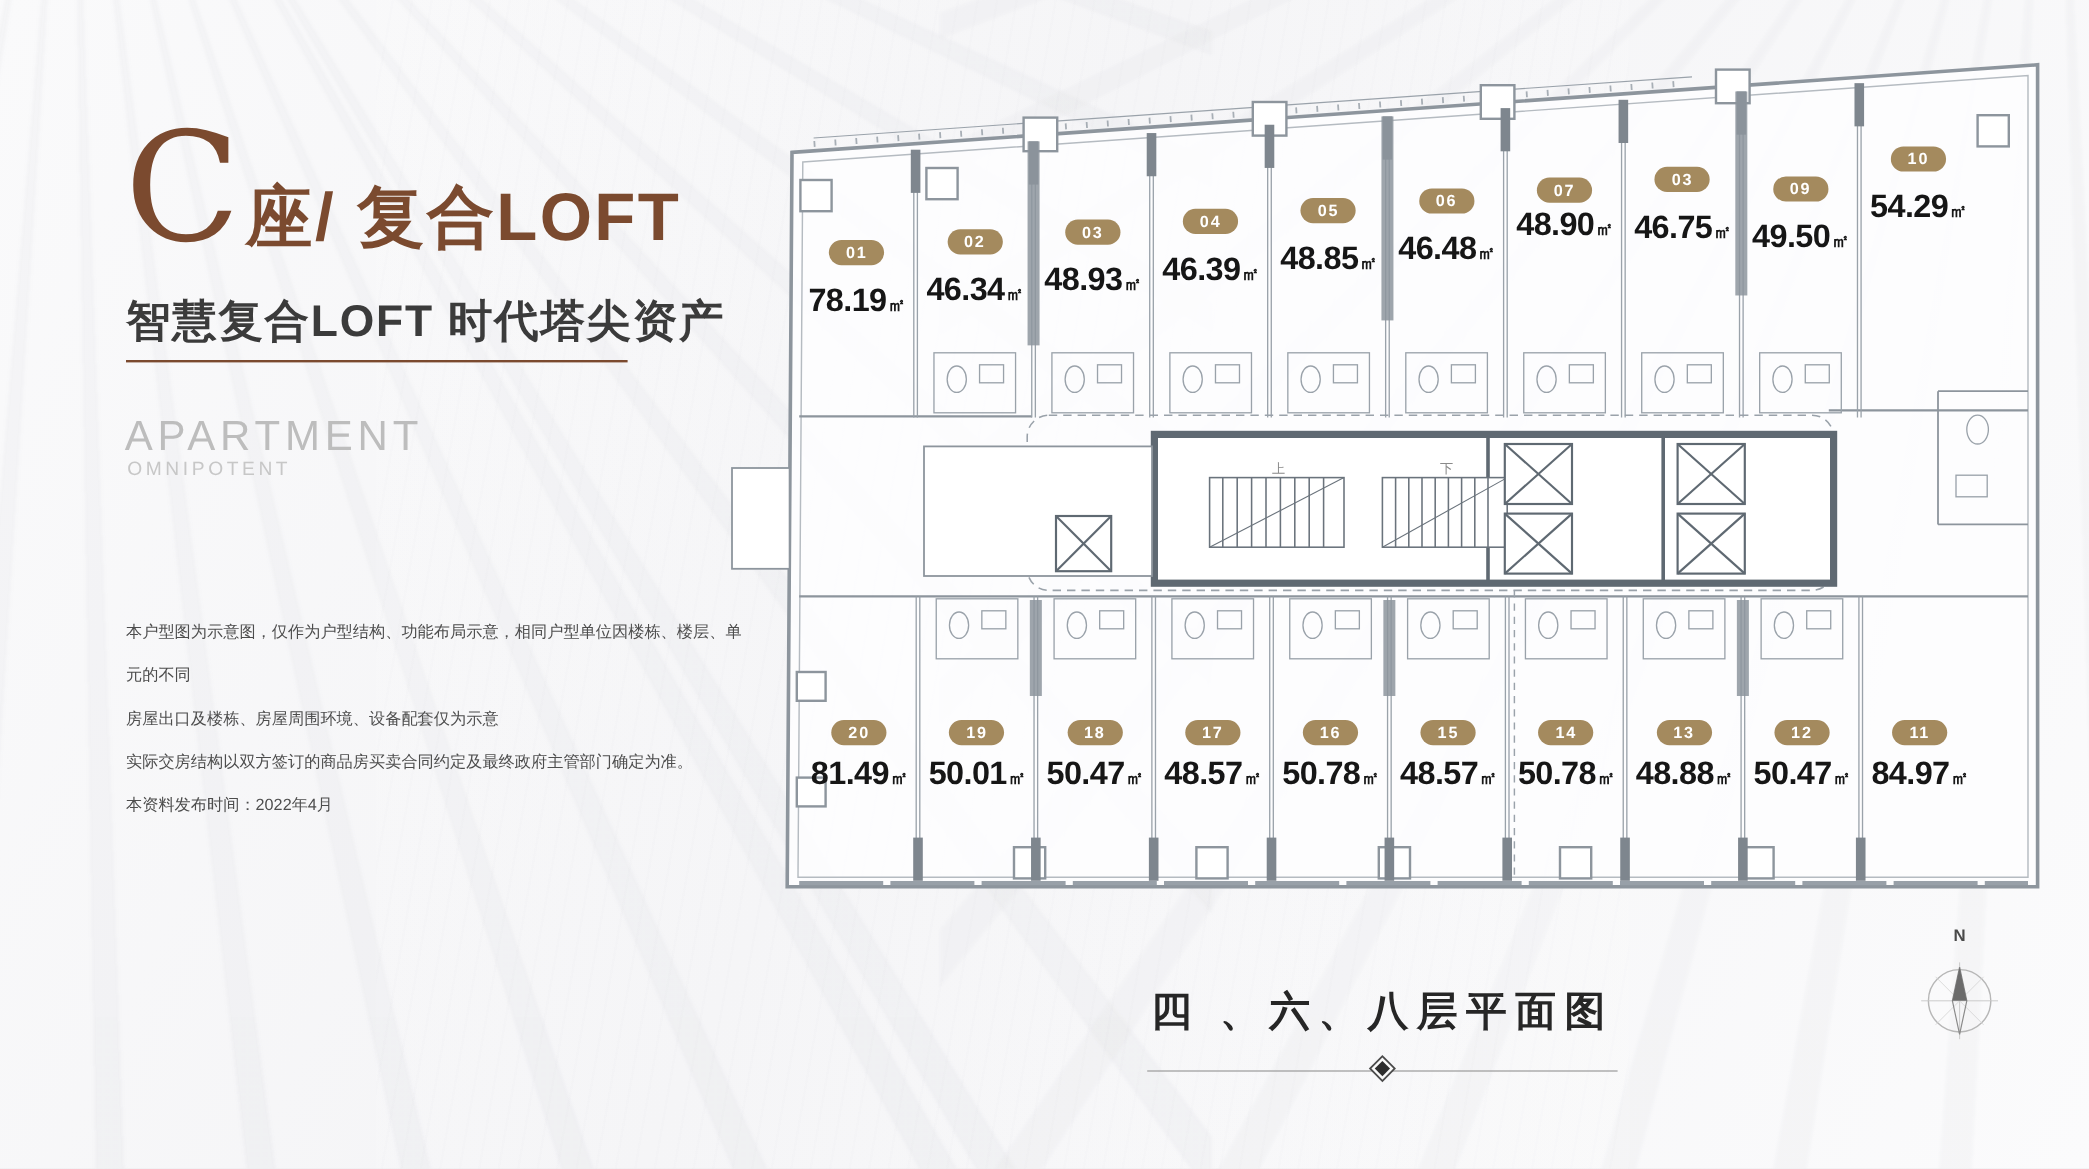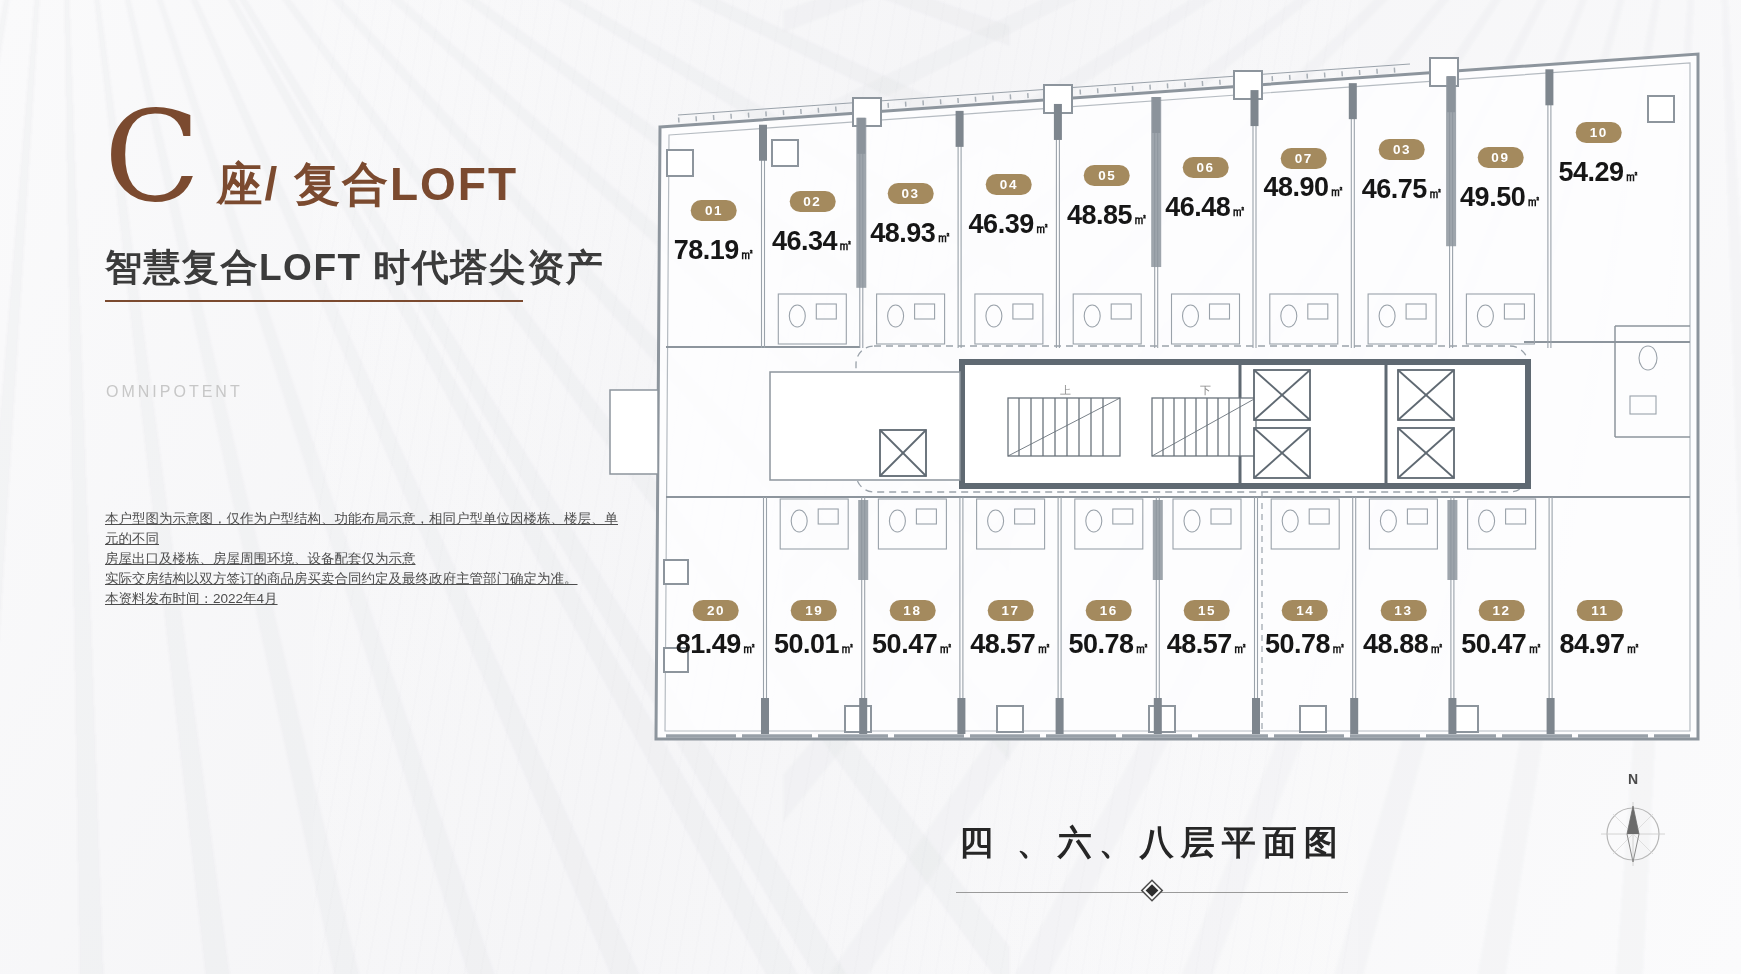--- a/index.html
+++ b/index.html
@@ -18,26 +18,26 @@
   .rays-b { right:-10%; top:-40%; width:65%; height:170%;
     background:repeating-conic-gradient(from 195deg at 82% 4%, rgba(185,188,196,.15) 0 1.2deg, rgba(255,255,255,0) 1.2deg 6deg);
     filter:blur(1.2px); opacity:.5; }
   .rays-c { left:18%; top:-10%; width:60%; height:120%;
     background:repeating-linear-gradient(100deg, rgba(255,255,255,.5) 0 14px, rgba(228,228,233,.25) 14px 16px);
     opacity:.18; }
 
   
   .brand-title { position:absolute; left:104px; top:94px; display:flex; align-items:baseline; color:var(--accent,#7b4a2f); }
   .brand-letter { font-family:"DejaVu Serif", serif; font-size:126px; line-height:1; font-weight:400; }
-  .brand-rest { font-size:46px; font-weight:600; letter-spacing:2px; margin-left:16px; }
+  .brand-rest { font-size:56px; font-weight:600; letter-spacing:2px; margin-left:4px; }
   .brand-tagline { position:absolute; left:105px; top:243px; font-size:37px; font-weight:600; color:#3b3b3b; letter-spacing:1.5px; }
   .accent-divider { position:absolute; left:105px; top:300px; width:418px; height:2px; background:var(--accent,#7b4a2f); }
   .en-title { position:absolute; left:104px; top:344px; font-size:35px; color:#bdbdbd; letter-spacing:4px; font-weight:400; }
   .en-subtitle { position:absolute; left:106px; top:383px; font-size:16px; color:#c7c7c7; letter-spacing:3px; }
-  .disclaimer { position:absolute; left:105px; top:509px; font-size:13.5px; line-height:20px; color:#4d4d4d; width:520px;text-decoration:underline; }
+  .disclaimer { position:absolute; left:105px; top:509px; font-size:13.5px; line-height:36px; color:#4d4d4d; width:520px; }
 
   
   #plan-svg { position:absolute; left:0; top:0; }
   #plan-labels { position:absolute; left:0; top:0; width:100%; height:100%; pointer-events:none; }
   .unit { position:absolute; transform:translateX(-50%); text-align:center; white-space:nowrap; }
   .unit-badge { display:inline-block; min-width:46px; height:21px; line-height:21px; border-radius:11px;
     background:var(--badge,#a48a5e); color:#fff; font-size:13.5px; font-weight:700; letter-spacing:1.5px; }
   .unit-area { color:var(--ink,#161616); font-weight:700; font-size:27px; line-height:28px; letter-spacing:-0.5px; }
   .unit-area .sq { font-size:15px; margin-left:1px; }
 
@@ -59,20 +59,21 @@
   <div class="rays rays-a"></div>
   <div class="rays rays-b"></div>
   <div class="rays rays-c"></div>
 
   <div class="brand-title">
     <span class="brand-letter">C</span>
     <span class="brand-rest">座/ 复合LOFT</span>
   </div>
   <div class="brand-tagline">智慧复合LOFT 时代塔尖资产</div>
   <div class="accent-divider"></div>
+  <div class="en-title">APARTMENT</div>
   <div class="en-subtitle">OMNIPOTENT</div>
 
   <div class="disclaimer">
     <div>本户型图为示意图，仅作为户型结构、功能布局示意，相同户型单位因楼栋、楼层、单元的不同</div>
     <div>房屋出口及楼栋、房屋周围环境、设备配套仅为示意</div>
     <div>实际交房结构以双方签订的商品房买卖合同约定及最终政府主管部门确定为准。</div>
     <div>本资料发布时间：2022年4月</div>
   </div>
 
   <svg id="plan-svg" width="1741" height="974" viewBox="0 0 1741 974">

